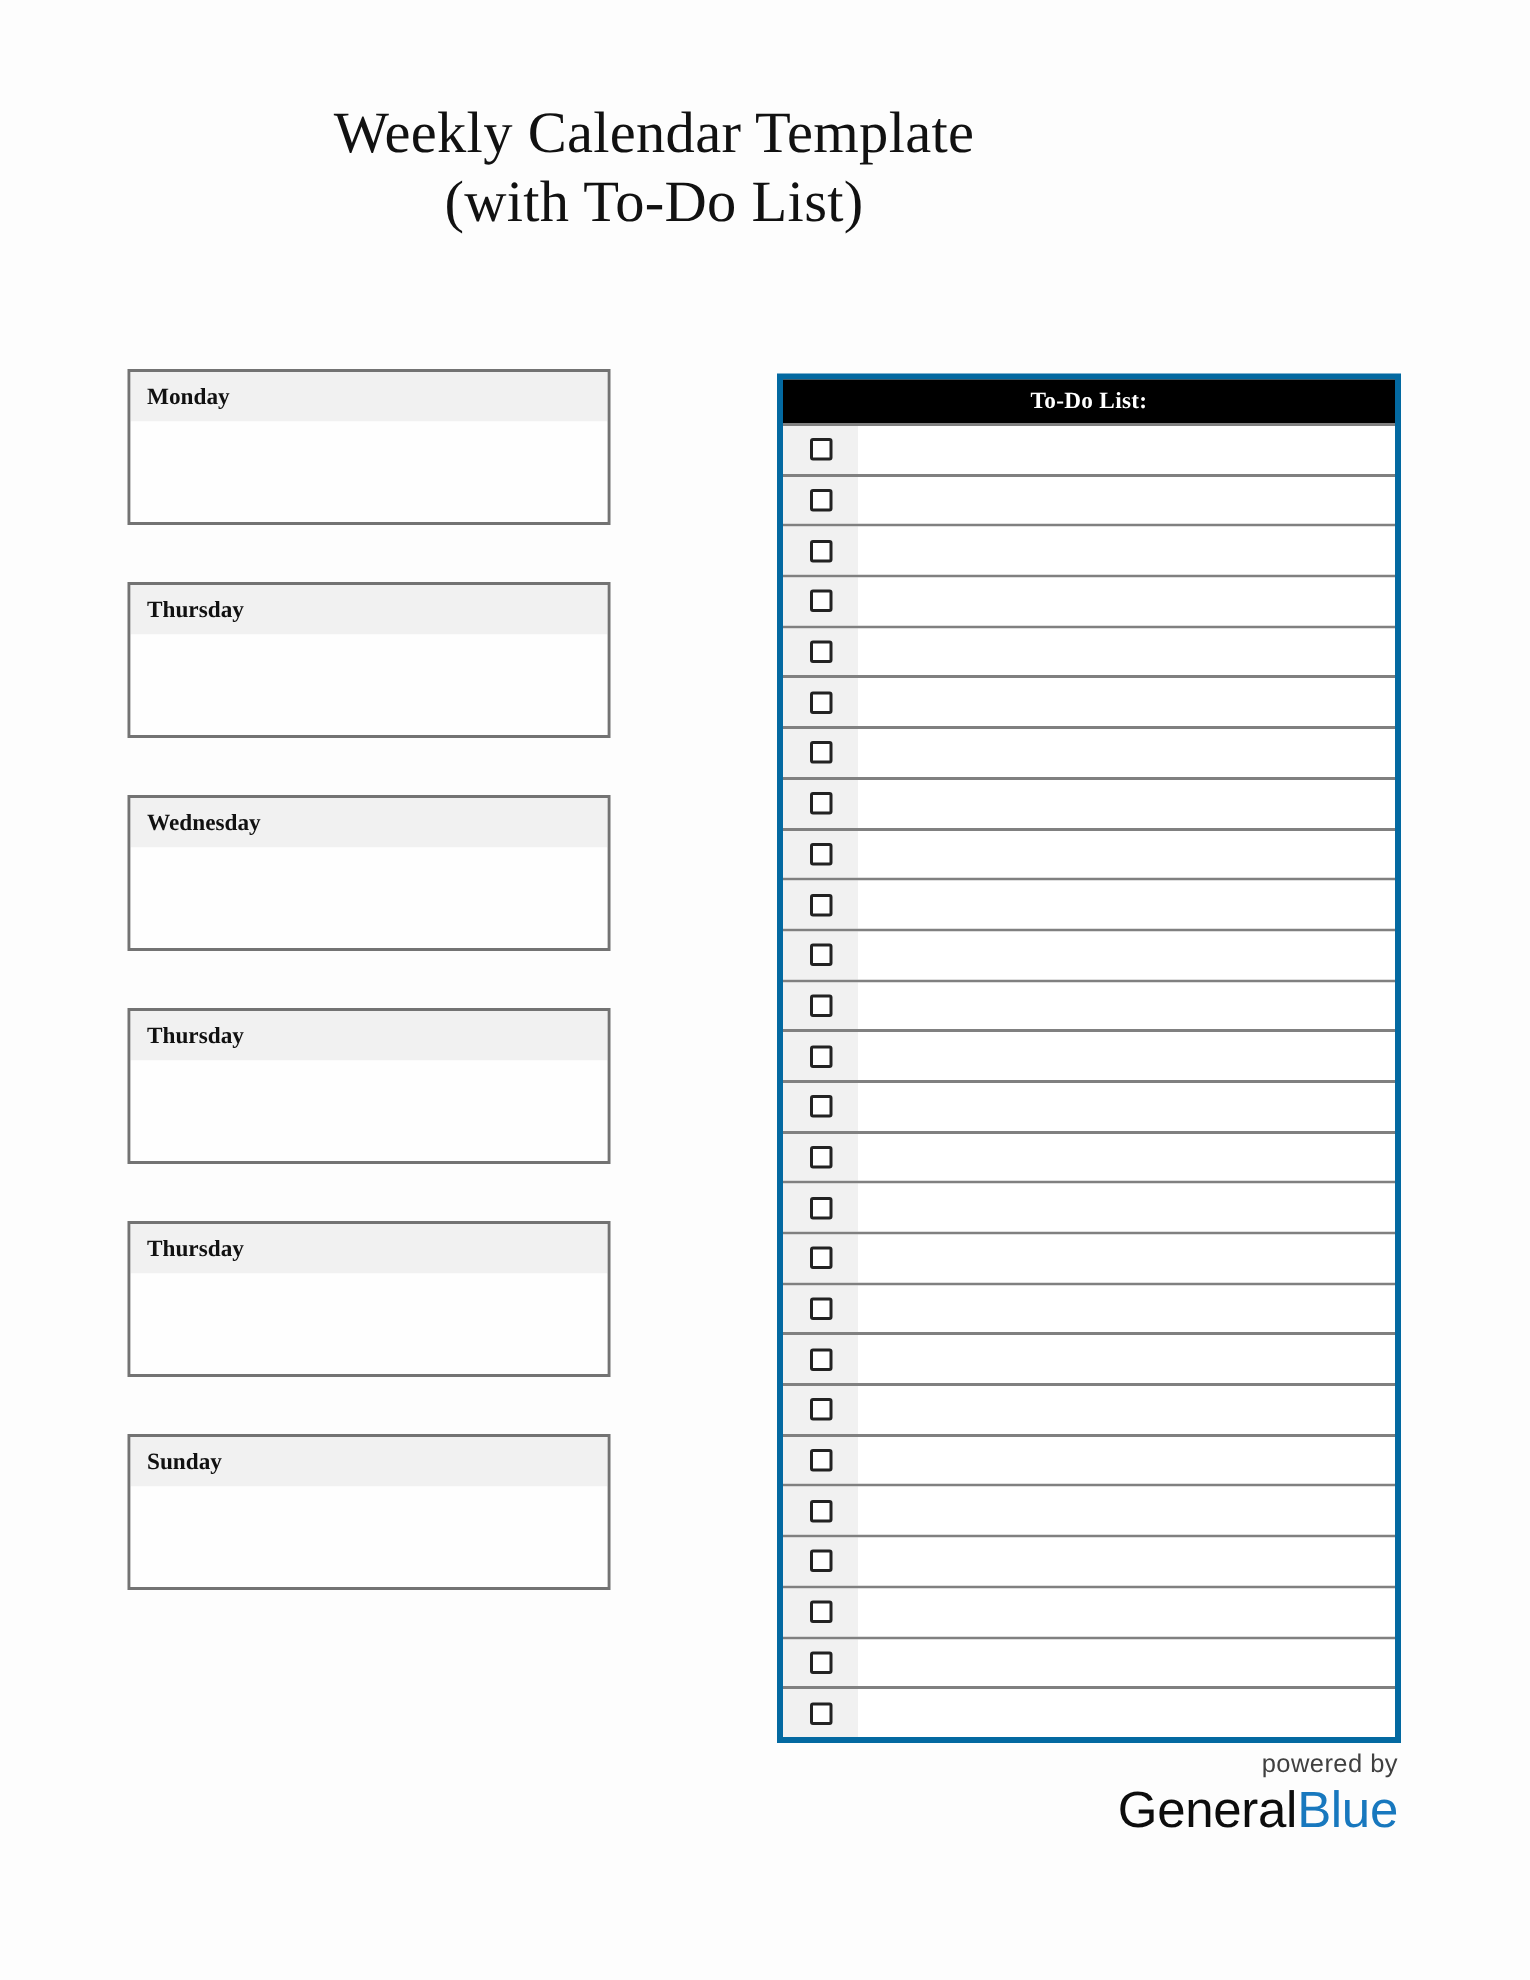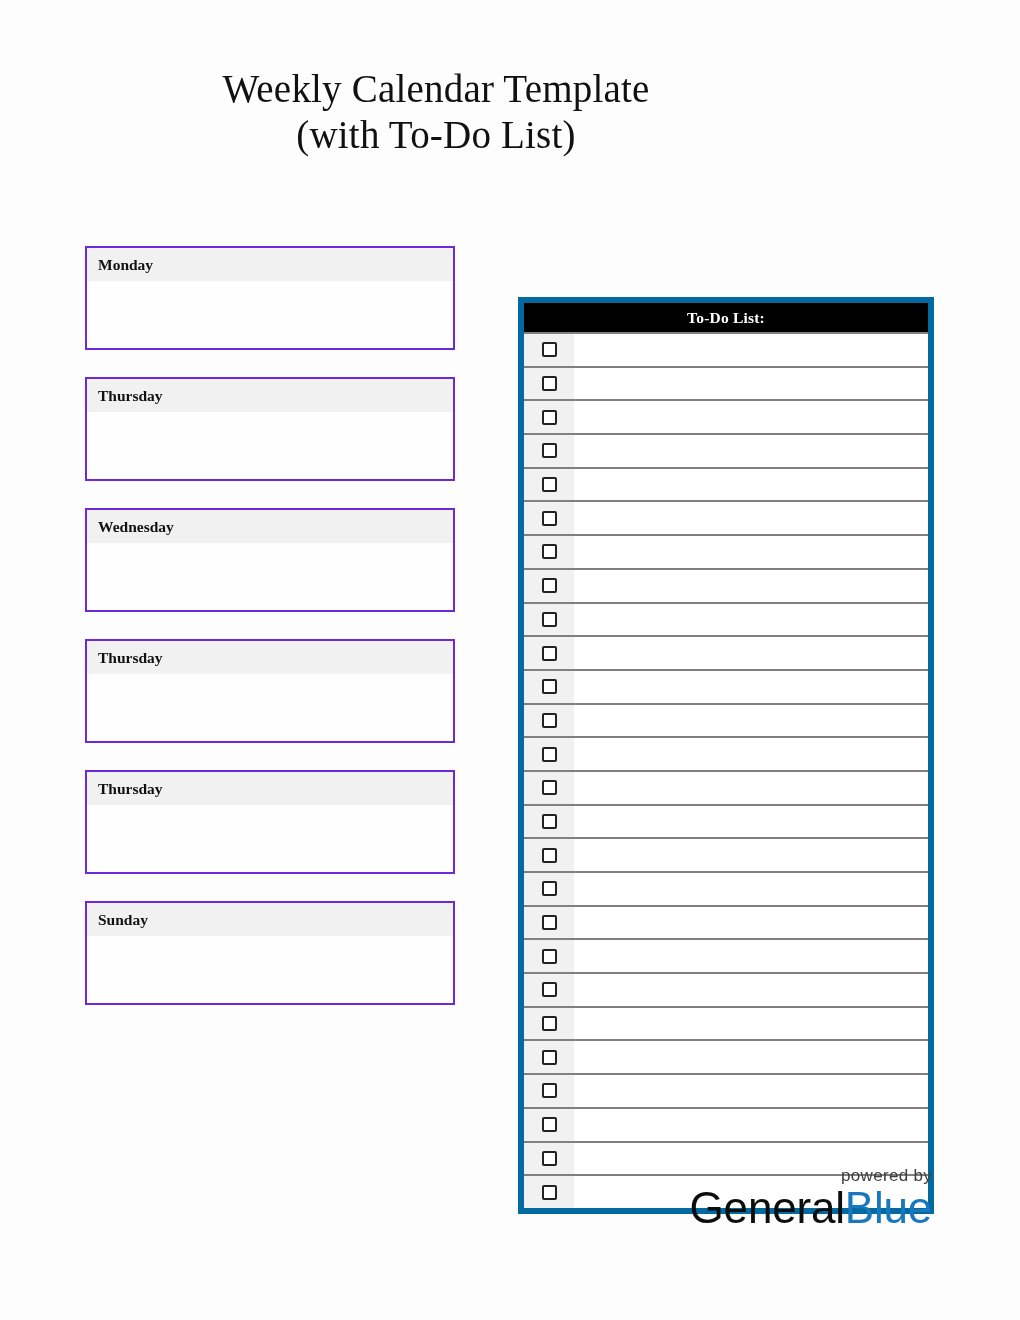--- a/index.html
+++ b/index.html
@@ -62,26 +62,26 @@
   }
 
   
   .days {
     position: absolute;
     left: 85px;
     top: 246px;
     width: 362px;
   }
   .day-box {
-    width: 370px;
+    width: 322px;
     height: 104px;
     box-sizing: border-box;
-    border: 2px solid #6d28d9;
+    border: 2px solid #737373;
     background: #fefefe;
-    margin-bottom: 27px;
+    margin-bottom: 38px;
     overflow: hidden;
   }
   .day-header {
     height: 33px;
     background: #f1f1f1;
     box-sizing: border-box;
     display: flex;
     align-items: center;
     padding-left: 11px;
   }
@@ -97,23 +97,22 @@
     background: #fefefe;
   }
 
   
   .todo {
     position: absolute;
     left: 518px;
     top: 249px;
     width: 416px;
     box-sizing: border-box;
-    border: 6px solid #0369a1;
+    border: 4px solid #0369a1;
     background: #fdfdfd;
-    margin-top: 48px;
   }
   .todo-header {
     height: 29px;
     background: #000000;
     display: flex;
     align-items: center;
     justify-content: center;
   }
   .todo-header-label {
     color: #ffffff;
@@ -170,21 +169,21 @@
     font-family: "Liberation Sans", sans-serif;
     font-size: 17px;
     line-height: 20px;
     color: #404040;
     font-weight: 400;
     letter-spacing: 0.3px;
   }
   .logo-name {
     margin-top: 2px;
     font-family: "Liberation Sans", sans-serif;
-    font-size: 44px;
+    font-size: 34px;
     line-height: 39px;
     font-weight: 400;
     letter-spacing: -0.2px;
   }
   .logo-general { color: #0d0d0d; }
   .logo-blue { color: #1878be; }
 </style>
 </head>
 <body>
 

